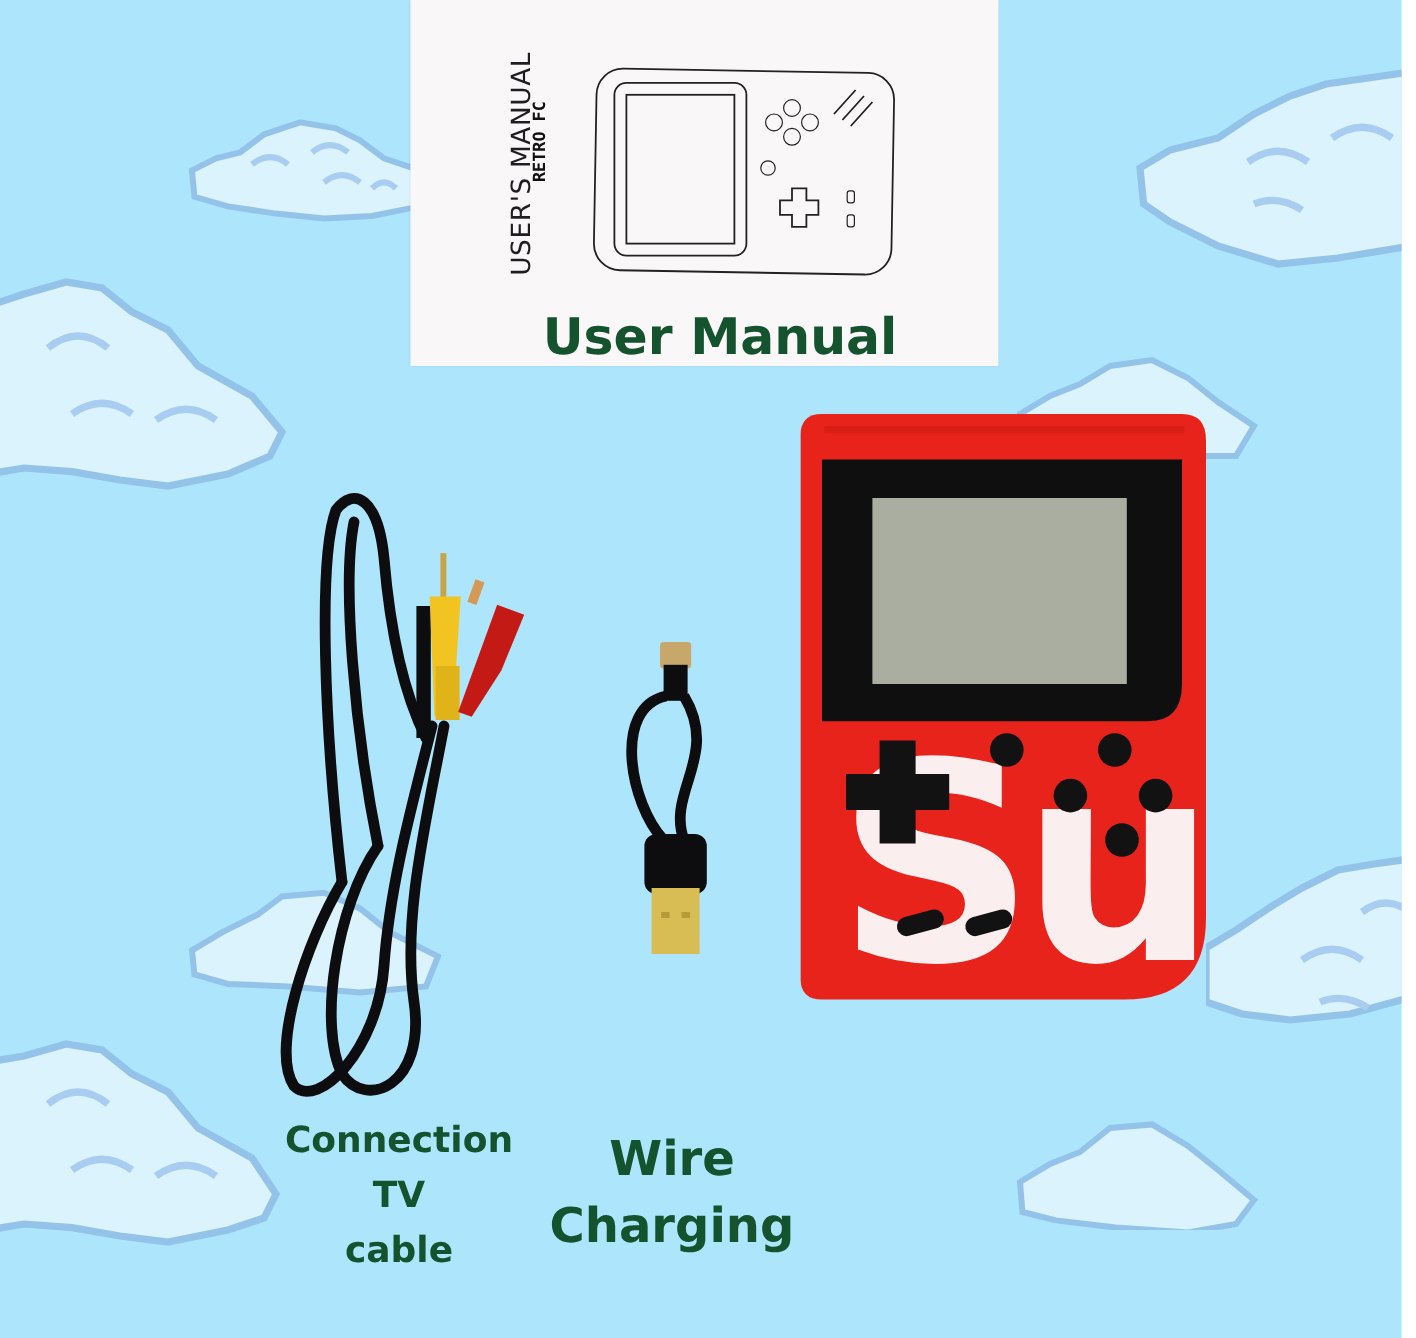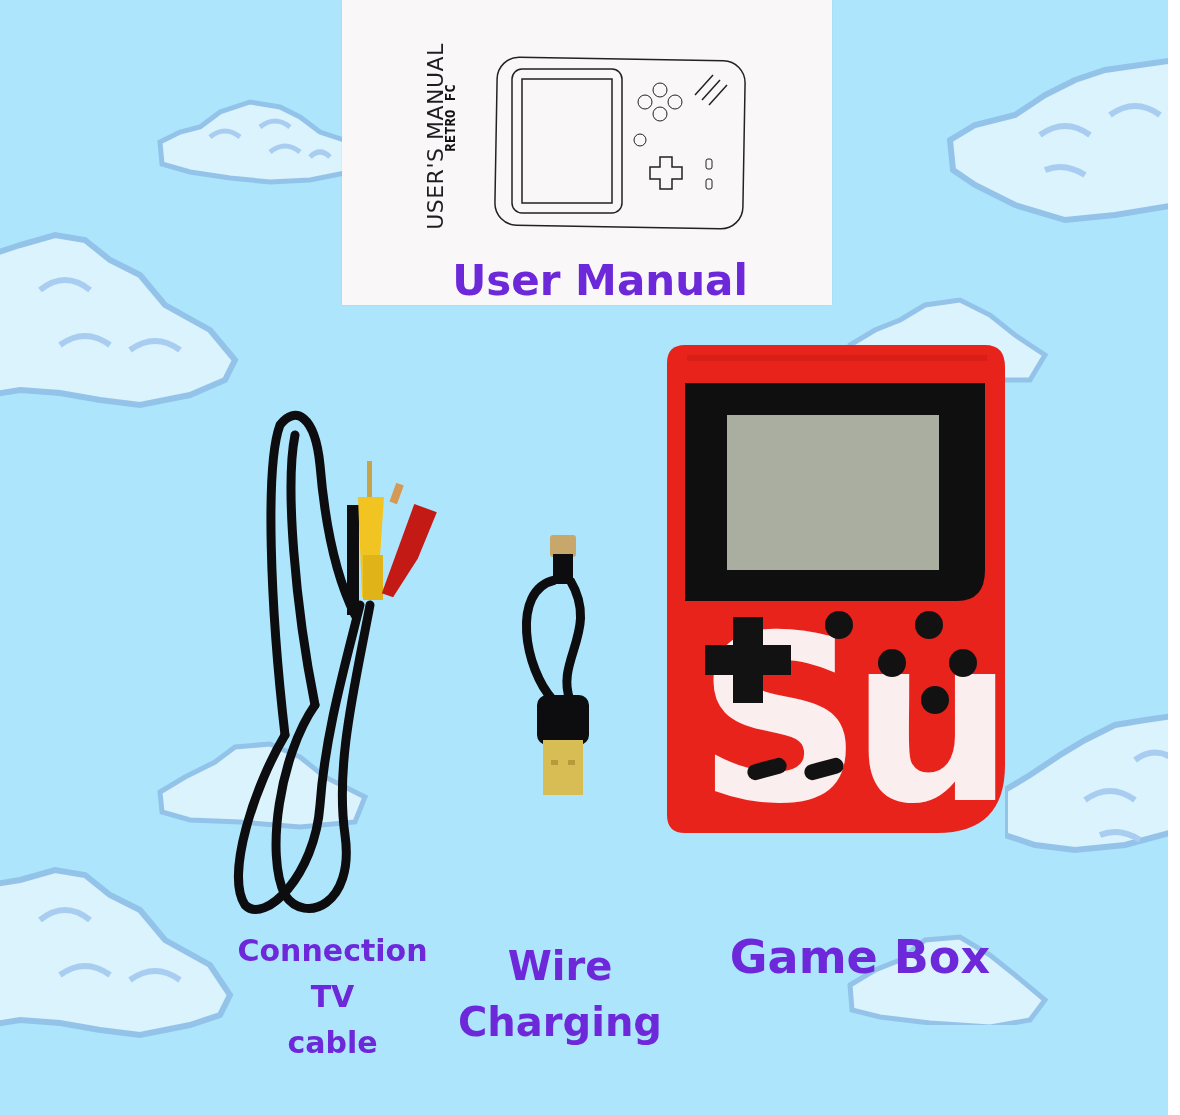--- a/index.html
+++ b/index.html
@@ -3,21 +3,21 @@
 <meta charset="utf-8">
 <style>
   * { margin:0; padding:0; box-sizing:border-box; }
   html, body { width:1180px; height:1115px; overflow:hidden; background:#ffffff; }
   body { position:relative; font-family:"DejaVu Sans", sans-serif; }
   .canvas { position:absolute; left:0; top:0; width:1168px; height:1115px; background:#ade6fc; overflow:hidden; }
   .cloud { position:absolute; }
   .manual { position:absolute; left:342px; top:0; width:490px; height:305px; background:#f9f7f8; box-shadow:0 0 2px rgba(0,0,0,0.08); }
   .manual-title { position:absolute; left:-22px; top:124px; transform:rotate(-90deg); transform-origin:center; width:230px; text-align:center; font-family:"DejaVu Sans", sans-serif; font-size:22px; color:#1e1e22; letter-spacing:0.5px; }
   .manual-sub { position:absolute; left:22px; top:128px; transform:rotate(90deg); transform-origin:center; width:140px; text-align:center; font-family:"DejaVu Sans Mono", monospace; font-weight:bold; font-size:14px; color:#111; }
-  .label { position:absolute; font-family:"DejaVu Sans", sans-serif; font-weight:bold; color:#6d28d9; text-align:center; line-height:1.1; }
+  .label { position:absolute; font-family:"DejaVu Sans", sans-serif; font-weight:bold; color:#14532d; text-align:center; line-height:1.1; }
   .lbl-manual { left:400px; top:258px; width:400px; font-size:42px; }
   .lbl-tv { left:225px; top:928px; width:215px; font-size:30px; line-height:46px; }
   .lbl-charge { left:455px; top:938px; width:210px; font-size:40px; line-height:56px; }
   .lbl-game { left:720px; top:932px; width:280px; font-size:46px; }
 </style>
 </head>
 <body>
 
 <div class="canvas">
 
@@ -114,14 +114,13 @@
 
   <div class="label lbl-tv">
     <div>Connection</div>
     <div>TV</div>
     <div>cable</div>
   </div>
   <div class="label lbl-charge">
     <div>Wire</div>
     <div>Charging</div>
   </div>
-  <div class="label lbl-game">Game Box</div>
 </div>
 
 </body></html>

